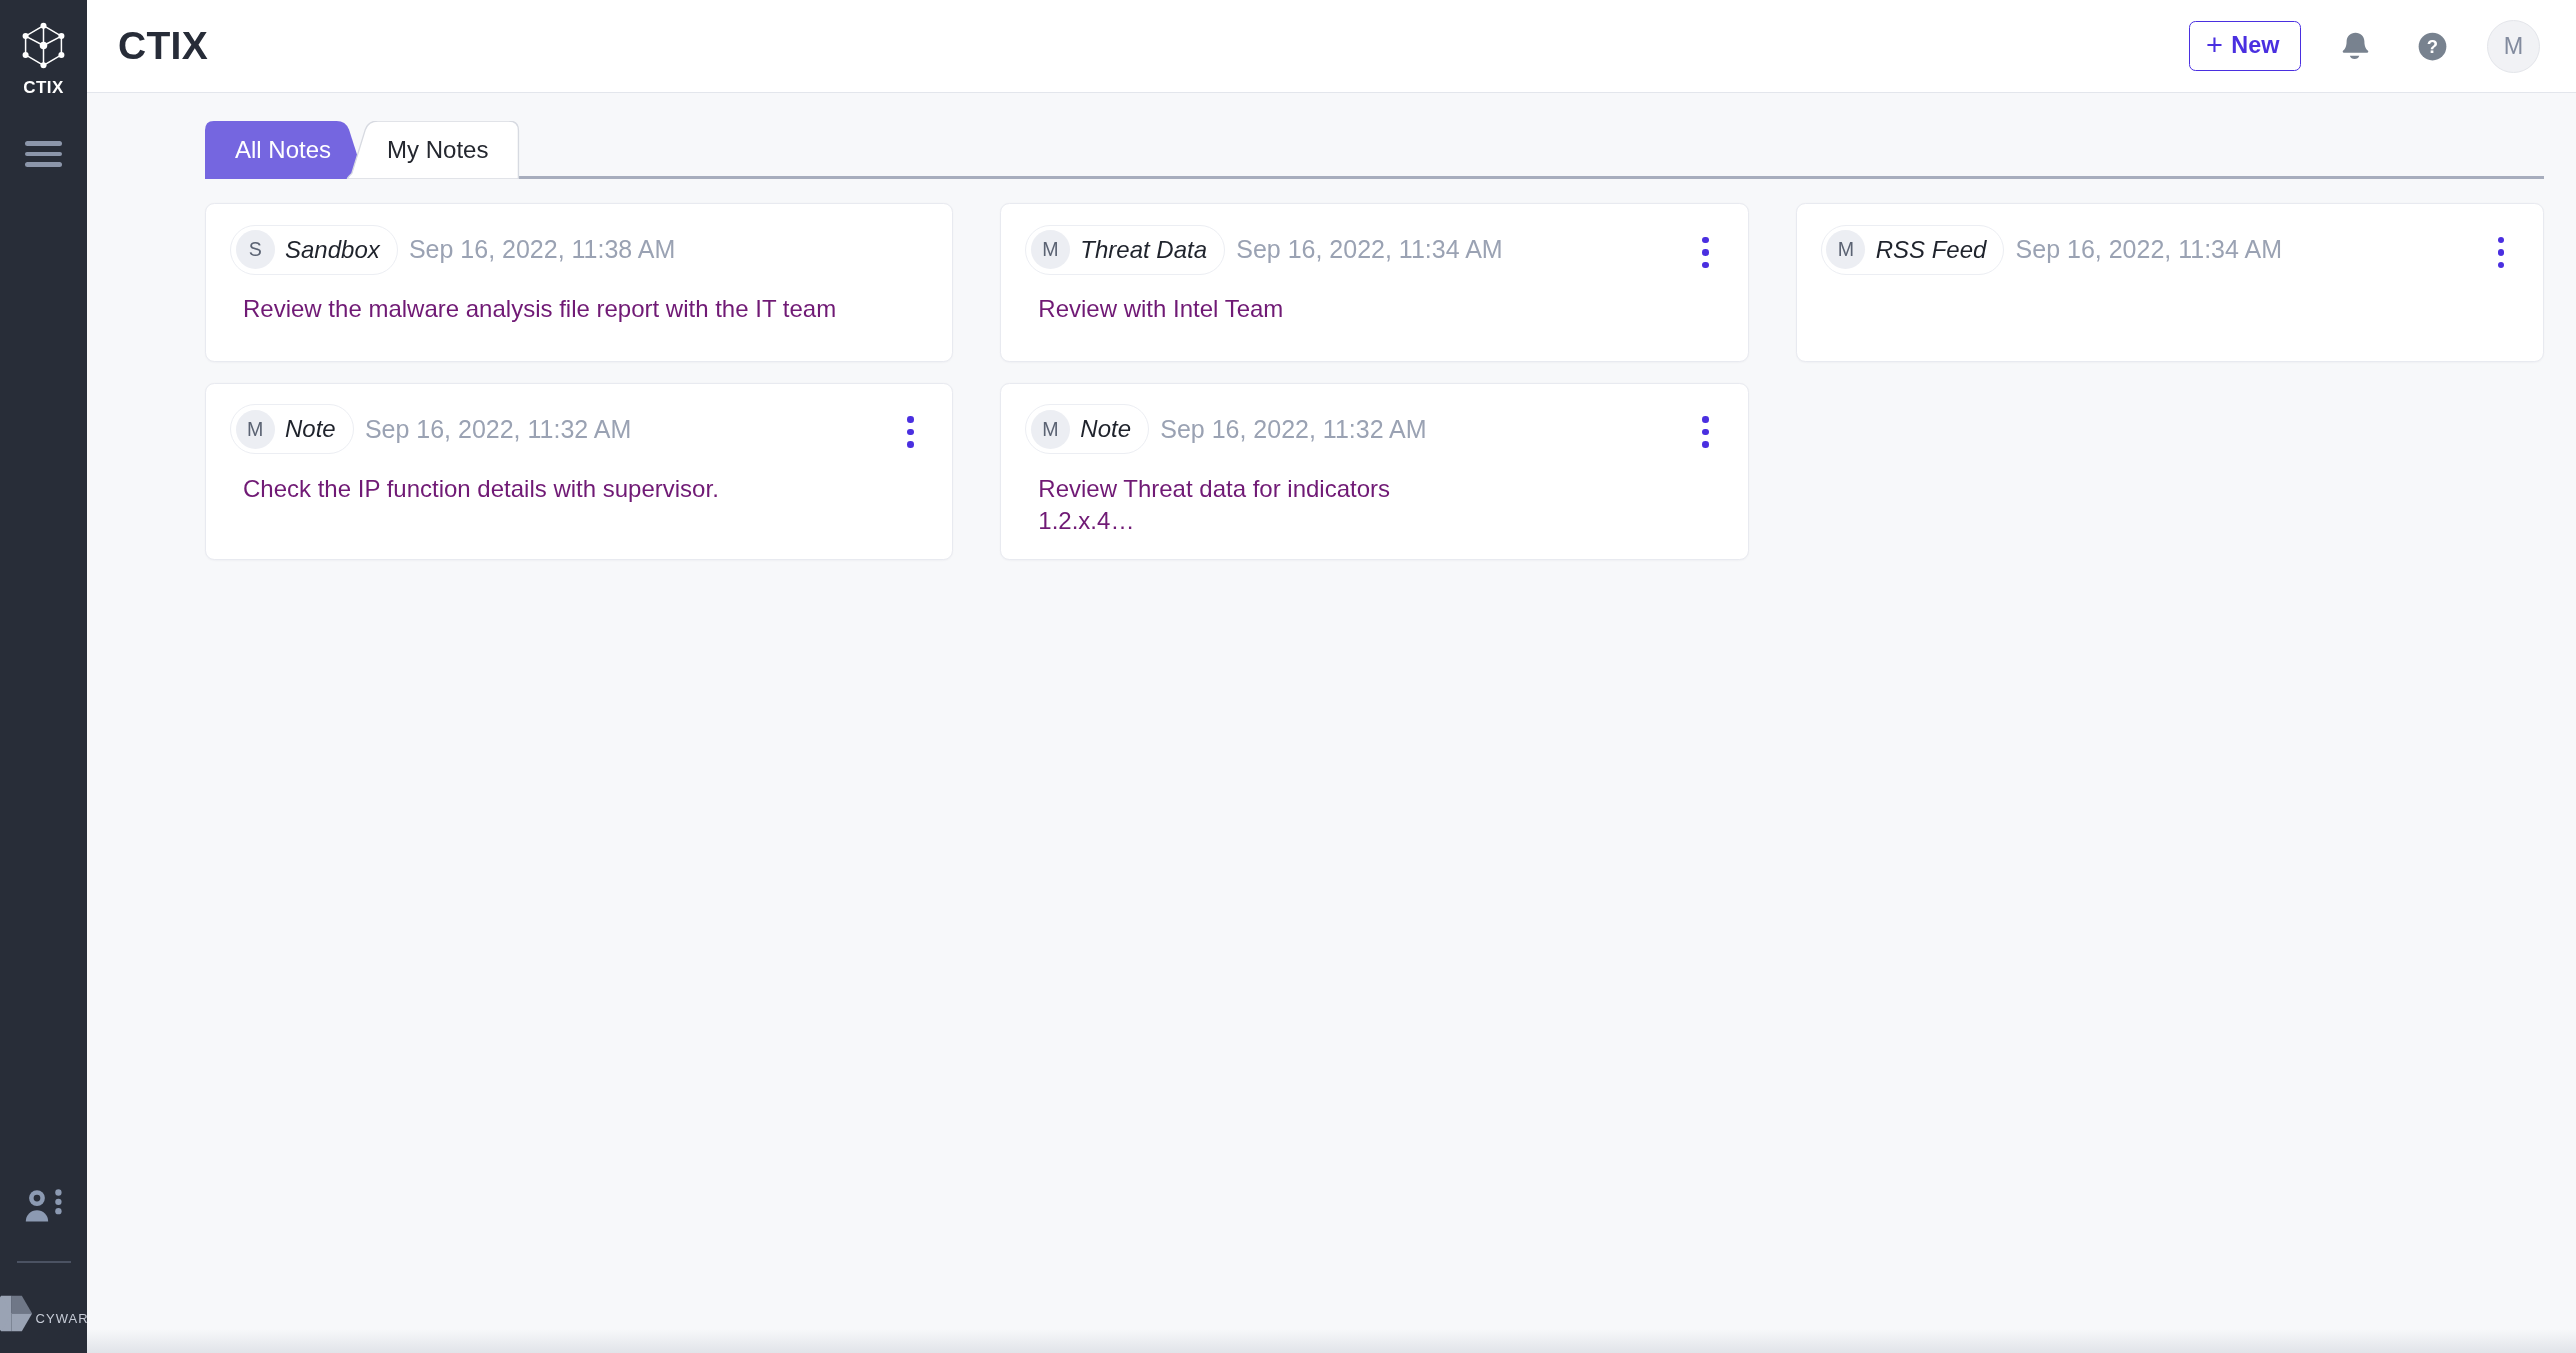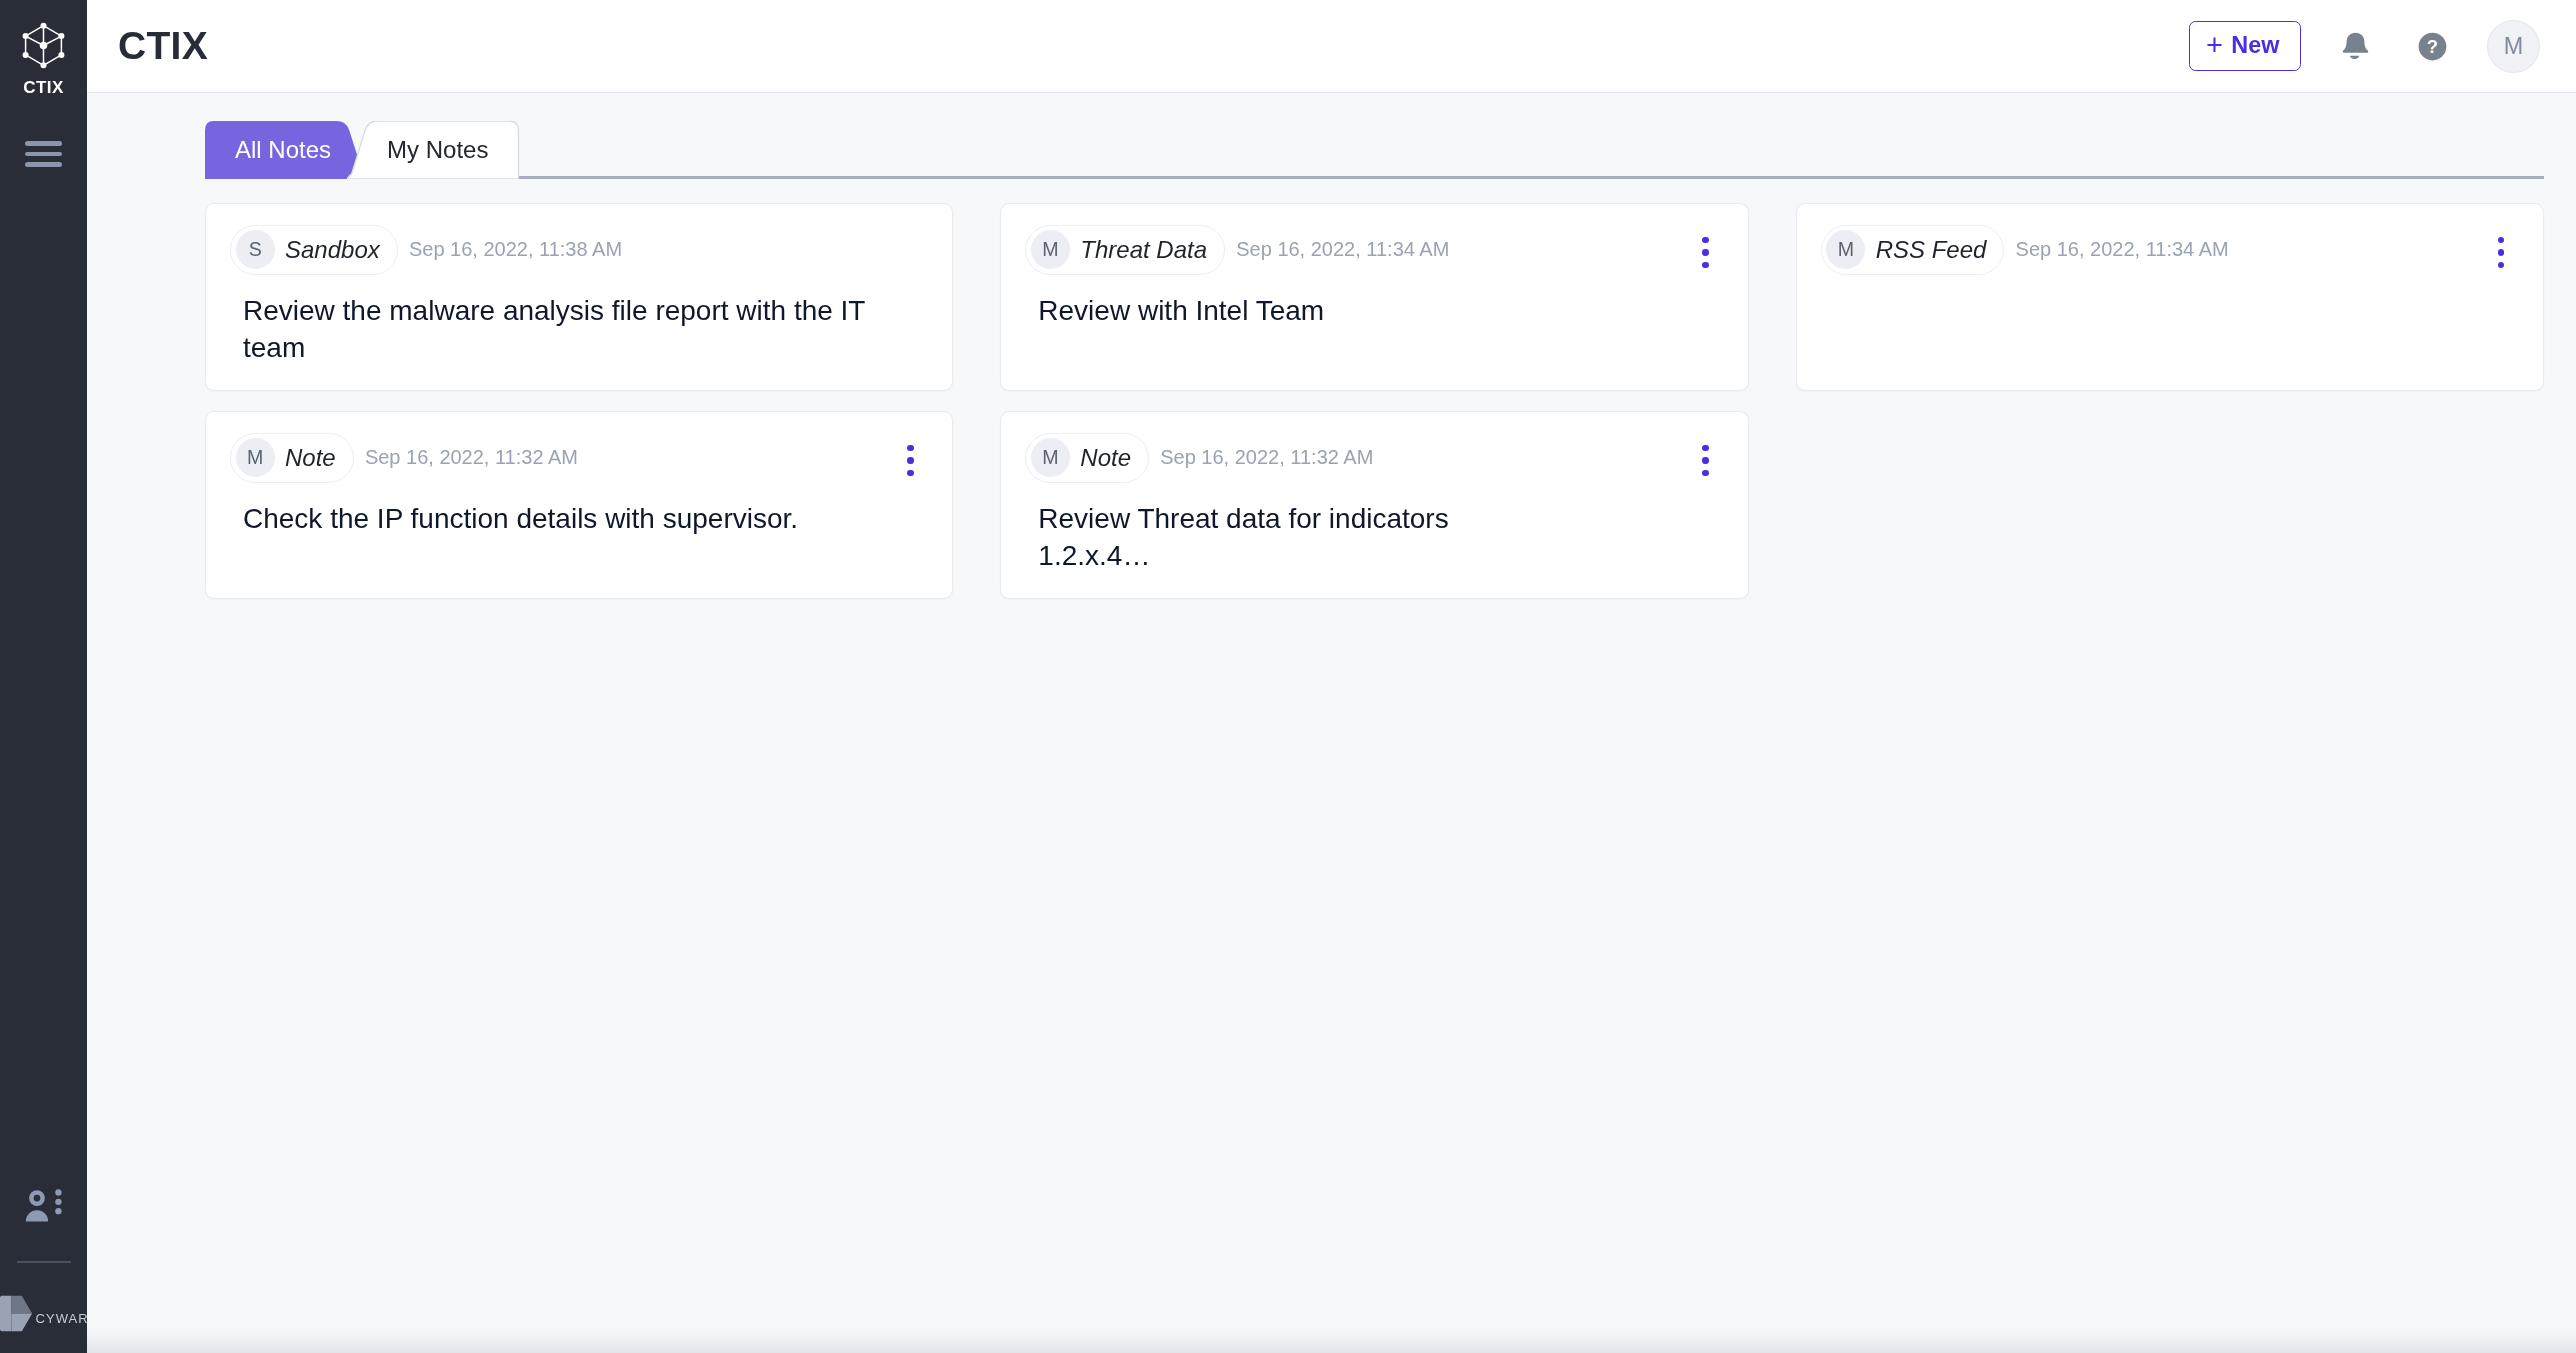--- a/index.html
+++ b/index.html
@@ -317,21 +317,21 @@
     margin-right: 10.3px;
     flex: 0 0 auto;
   }
   .owner-name {
     font-size: 24px;
     color: #1f232c;
     white-space: nowrap;
     font-style: italic;
   }
   .card-date {
-    font-size: 20px;
+    font-size: 25px;
     color: #9aa2b3;
     margin-left: 11.2px;
     white-space: nowrap;
   }
   .kebab {
     position: absolute;
     top: 30px;
     right: 26px;
     width: 32px;
     height: 37px;
@@ -344,23 +344,23 @@
   }
   .kebab i {
     display: block;
     width: 6.5px; height: 6.5px;
     border-radius: 50%;
     background: #4a2fe0;
   }
   .card-body {
     margin-top: 18.7px;
     padding-left: 13px;
-    font-size: 28px;
+    font-size: 24px;
     line-height: 1.32;
-    color: #0f172a;
+    color: #701a75;
     white-space: pre-line;
   }
 
   .bottom-fade {
     position: absolute;
     left: 0; right: 0; bottom: 0;
     height: 24px;
     background: linear-gradient(to bottom, rgba(247,248,250,0), rgba(221,224,230,0.85));
     pointer-events: none;
   }

